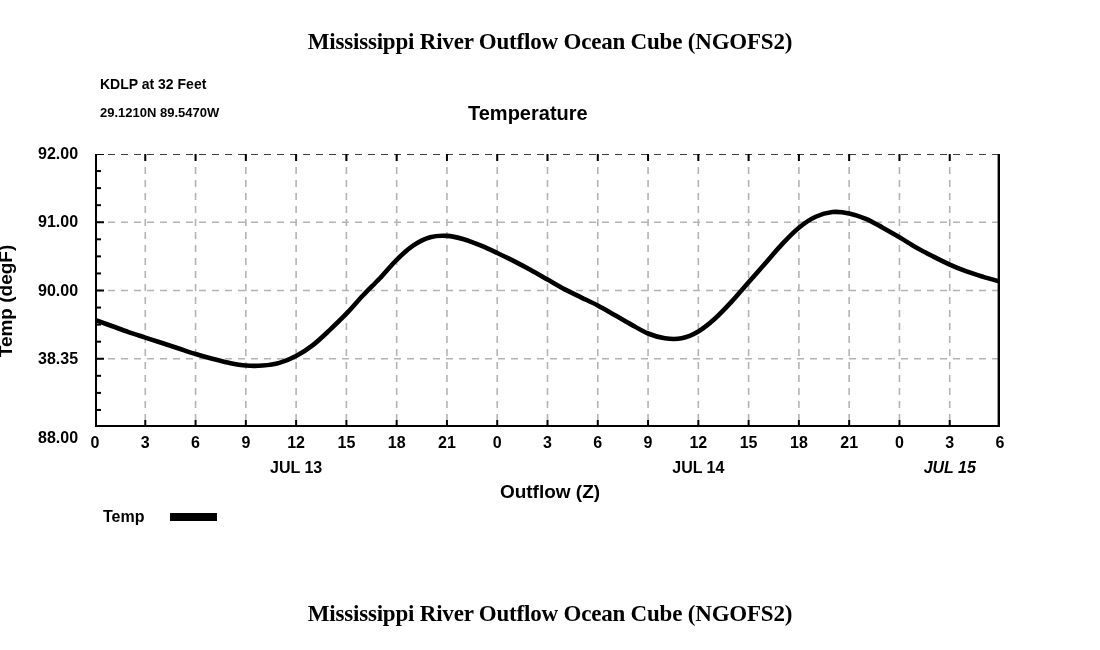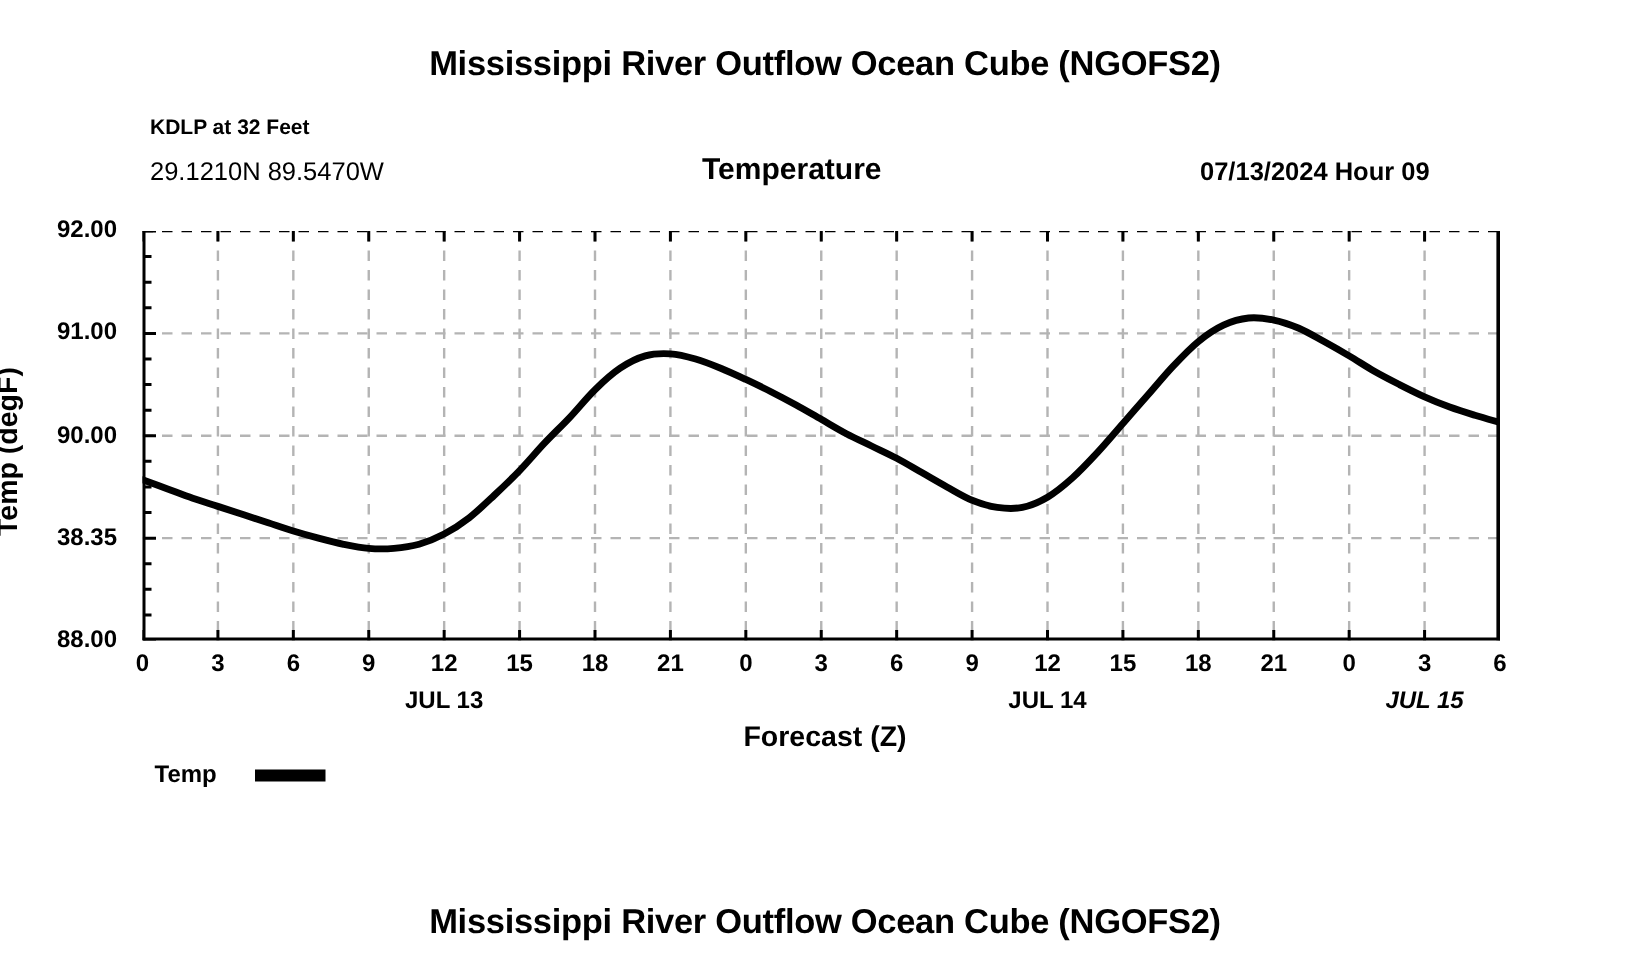--- a/index.html
+++ b/index.html
@@ -23,38 +23,39 @@
 
   
   .main-title {
     position: absolute;
     left: 0;
     right: 0;
     text-align: center;
     font-size: 23px;
     font-weight: bold;
     letter-spacing: -0.2px;
+    font-family: Liberation Serif, serif;
   }
   #top-title { top: 29px; }
   #bottom-title { top: 601px; }
 
   
   .hdr-left1 {
     position: absolute;
     left: 100px;
     top: 76px;
     font-size: 14px;
     font-weight: bold;
   }
   .hdr-left2 {
     position: absolute;
     left: 100px;
     top: 105px;
-    font-size: 17px;
-    font-weight: normal;
+    font-size: 13px;
+    font-weight: bold;
   }
   .hdr-center {
     position: absolute;
     left: 468px;
     top: 102px;
     font-size: 20px;
     font-weight: bold;
   }
   .hdr-right {
     position: absolute;
@@ -159,26 +160,25 @@
 </head>
 <body>
 
 <div class="page">
 
   <div class="main-title" id="top-title">Mississippi River Outflow Ocean Cube (NGOFS2)</div>
 
   <div class="hdr-left1">KDLP at 32 Feet</div>
   <div class="hdr-left2">29.1210N  89.5470W</div>
   <div class="hdr-center">Temperature</div>
-  <div class="hdr-right">07/13/2024 Hour 09</div>
 
   <div id="y-axis-title">Temp (degF)</div>
 
   <div id="ylabels-wrap">
-      <div class="ylab" style="top: 427px;">88.00</div>
+      <div class="ylab" style="top: 438px;">88.00</div>
       <div class="ylab" style="top: 358.75px;">38.35</div>
       <div class="ylab" style="top: 290.5px;">90.00</div>
       <div class="ylab" style="top: 222.25px;">91.00</div>
       <div class="ylab" style="top: 154px;">92.00</div>
     </div>
   <div id="xlabels-wrap">
       <div class="xlab" style="left: 95px;">0</div>
       <div class="xlab" style="left: 145.278px;">3</div>
       <div class="xlab" style="left: 195.556px;">6</div>
       <div class="xlab" style="left: 245.833px;">9</div>
@@ -282,21 +282,21 @@
         <line x1="0.8" y1="85.3125" x2="6" y2="85.3125" stroke="#000" stroke-width="2"></line>
         <line x1="0.8" y1="68.25" x2="9" y2="68.25" stroke="#000" stroke-width="2"></line>
         <line x1="0.8" y1="51.1875" x2="6" y2="51.1875" stroke="#000" stroke-width="2"></line>
         <line x1="0.8" y1="34.125" x2="6" y2="34.125" stroke="#000" stroke-width="2"></line>
         <line x1="0.8" y1="17.0625" x2="6" y2="17.0625" stroke="#000" stroke-width="2"></line>
         <line x1="0.8" y1="0" x2="9" y2="0" stroke="#000" stroke-width="2"></line>
         <path d="M 0.00 165.85 C 2.79 166.87, 11.17 169.94, 16.76 171.99 C 22.35 174.04, 27.93 176.20, 33.52 178.13 C 39.10 180.07, 44.69 181.77, 50.28 183.59 C 55.86 185.41, 61.45 187.23, 67.04 189.05 C 72.62 190.87, 78.21 192.69, 83.80 194.51 C 89.38 196.33, 94.97 198.27, 100.56 199.97 C 106.14 201.68, 111.73 203.27, 117.31 204.75 C 122.90 206.23, 128.49 207.71, 134.07 208.85 C 139.66 209.98, 145.25 211.12, 150.83 211.57 C 156.42 212.03, 162.01 212.03, 167.59 211.57 C 173.18 211.12, 178.77 210.44, 184.35 208.85 C 189.94 207.25, 195.52 204.98, 201.11 202.02 C 206.70 199.06, 212.28 195.42, 217.87 191.10 C 223.46 186.78, 229.04 181.32, 234.63 176.08 C 240.22 170.85, 245.80 165.51, 251.39 159.71 C 256.98 153.90, 262.56 147.19, 268.15 141.28 C 273.73 135.36, 279.32 130.13, 284.91 124.21 C 290.49 118.30, 296.08 111.25, 301.67 105.79 C 307.25 100.33, 312.84 95.21, 318.43 91.46 C 324.01 87.70, 329.60 84.86, 335.19 83.26 C 340.77 81.67, 346.36 81.56, 351.94 81.90 C 357.53 82.24, 363.12 83.72, 368.70 85.31 C 374.29 86.91, 379.88 89.18, 385.46 91.46 C 391.05 93.73, 396.64 96.35, 402.22 98.96 C 407.81 101.58, 413.40 104.31, 418.98 107.15 C 424.57 110.00, 430.15 112.95, 435.74 116.03 C 441.33 119.10, 446.91 122.40, 452.50 125.58 C 458.09 128.77, 463.67 132.18, 469.26 135.14 C 474.85 138.09, 480.43 140.59, 486.02 143.32 C 491.60 146.05, 497.19 148.56, 502.78 151.51 C 508.36 154.47, 513.95 157.88, 519.54 161.07 C 525.12 164.25, 530.71 167.55, 536.30 170.63 C 541.88 173.70, 547.47 177.22, 553.06 179.50 C 558.64 181.77, 564.23 183.48, 569.81 184.28 C 575.40 185.07, 580.99 185.41, 586.57 184.28 C 592.16 183.14, 597.75 180.75, 603.33 177.45 C 608.92 174.15, 614.51 169.49, 620.09 164.48 C 625.68 159.48, 631.27 153.45, 636.85 147.42 C 642.44 141.39, 648.02 134.68, 653.61 128.31 C 659.20 121.94, 664.78 115.57, 670.37 109.20 C 675.96 102.83, 681.54 96.00, 687.13 90.09 C 692.72 84.17, 698.30 78.26, 703.89 73.71 C 709.48 69.16, 715.06 65.41, 720.65 62.79 C 726.23 60.17, 731.82 58.58, 737.41 58.01 C 742.99 57.44, 748.58 58.24, 754.17 59.38 C 759.75 60.52, 765.34 62.45, 770.93 64.84 C 776.51 67.23, 782.10 70.64, 787.69 73.71 C 793.27 76.78, 798.86 79.97, 804.44 83.26 C 810.03 86.56, 815.62 90.32, 821.20 93.50 C 826.79 96.69, 832.38 99.53, 837.96 102.38 C 843.55 105.22, 849.14 108.06, 854.72 110.57 C 860.31 113.07, 865.90 115.34, 871.48 117.39 C 877.07 119.44, 882.65 121.14, 888.24 122.85 C 893.83 124.56, 902.21 126.83, 905.00 127.63" fill="none" stroke="#000000" stroke-width="4.6" stroke-linecap="round" stroke-linejoin="round"></path>
       </svg>
   </div>
 
-  <div id="x-axis-title">Forecast (Z)</div>
+  <div id="x-axis-title">Outflow (Z)</div>
 
   <div id="legend">
     <span id="legend-label">Temp</span>
     <span id="legend-swatch" style="background: rgb(0, 0, 0);"></span>
   </div>
 
   <div class="main-title" id="bottom-title">Mississippi River Outflow Ocean Cube (NGOFS2)</div>
 
 </div>
 

